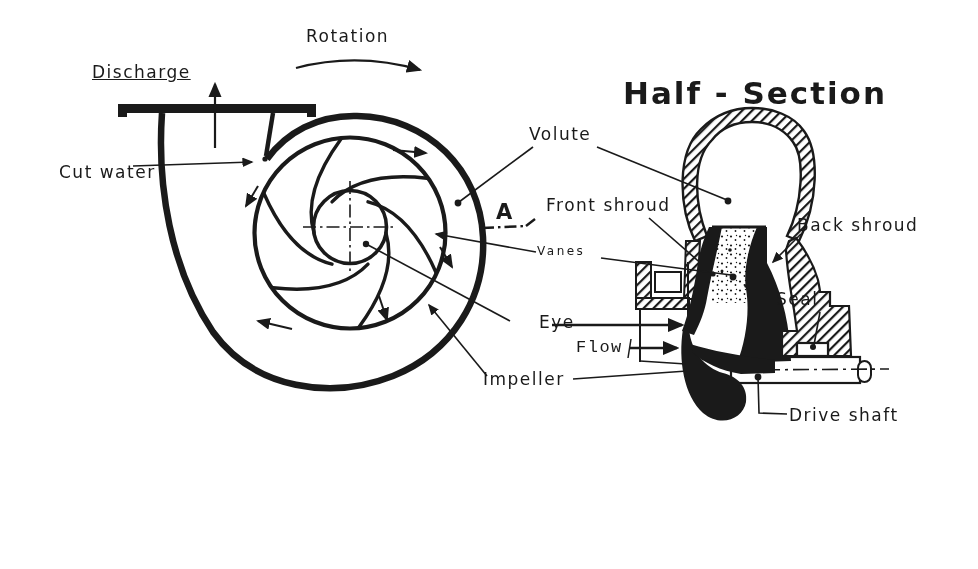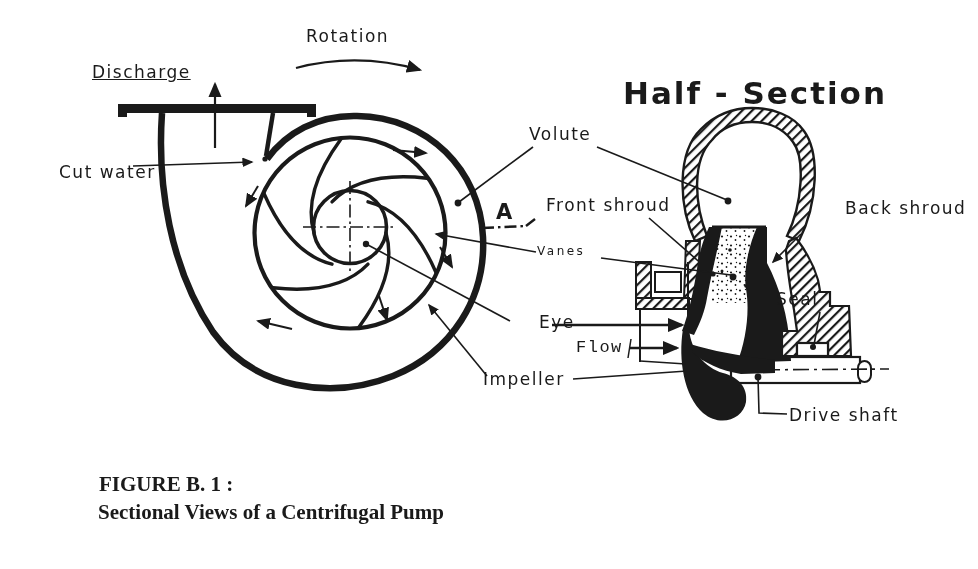--- a/index.html
+++ b/index.html
@@ -157,22 +157,20 @@
   </svg>
 
   <div class="lbl tech" style="left:306px; top:28px;">Rotation</div>
   <div class="lbl tech" style="left:92px;  top:64px;text-decoration:underline;">Discharge</div>
   <div class="lbl tech" style="left:46px;  top:164px;margin-left:13px;">Cut water</div>
   <div class="lbl view-title" style="left:623px; top:78px;">Half - Section</div>
   <div class="lbl tech" style="left:529px; top:126px;">Volute</div>
   <div class="lbl marker-a" style="left:496px; top:202px;">A</div>
   <div class="lbl tech" style="left:546px; top:197px;">Front shroud</div>
   <div class="lbl tech-wide" style="left:537px; top:245px;">Vanes</div>
-  <div class="lbl tech" style="left:797px; top:200px;margin-left:48px;">Back shroud</div>
+  <div class="lbl tech" style="left:797px; top:217px;">Back shroud</div>
   <div class="lbl tech" style="left:511px; top:314px;margin-left:28px;">Eye</div>
   <div class="lbl tech" style="left:576px; top:339px;font-family:Liberation Mono, monospace;">Flow</div>
   <div class="lbl tech" style="left:776px; top:291px;">Seal</div>
   <div class="lbl tech" style="left:483px; top:371px;">Impeller</div>
   <div class="lbl tech" style="left:789px; top:407px;">Drive shaft</div>
 
-  <div class="lbl caption" style="left:99px; top:474px;">FIGURE B. 1 :</div>
-  <div class="lbl caption" style="left:98px; top:502px;">Sectional Views of a Centrifugal Pump</div>
 </div>
 
 </body></html>

